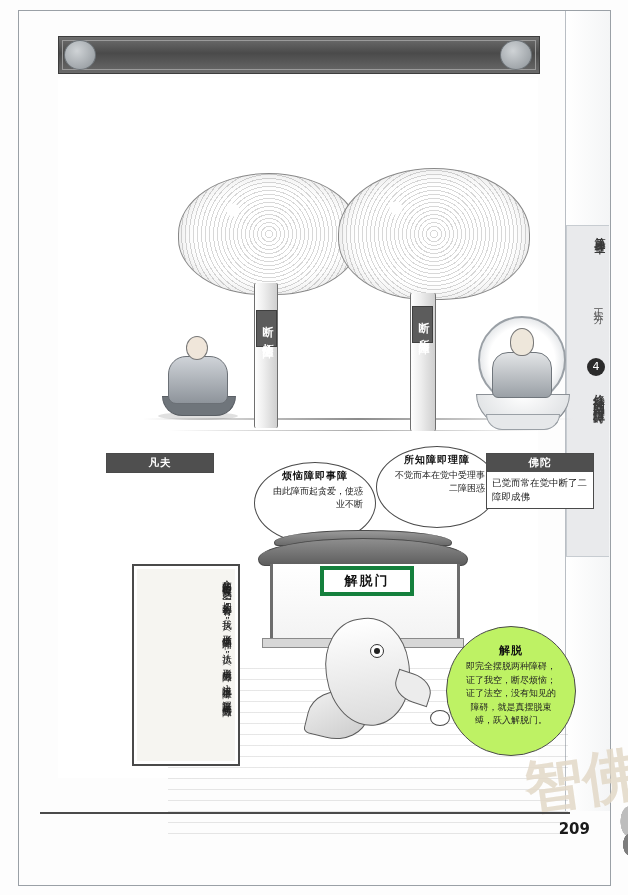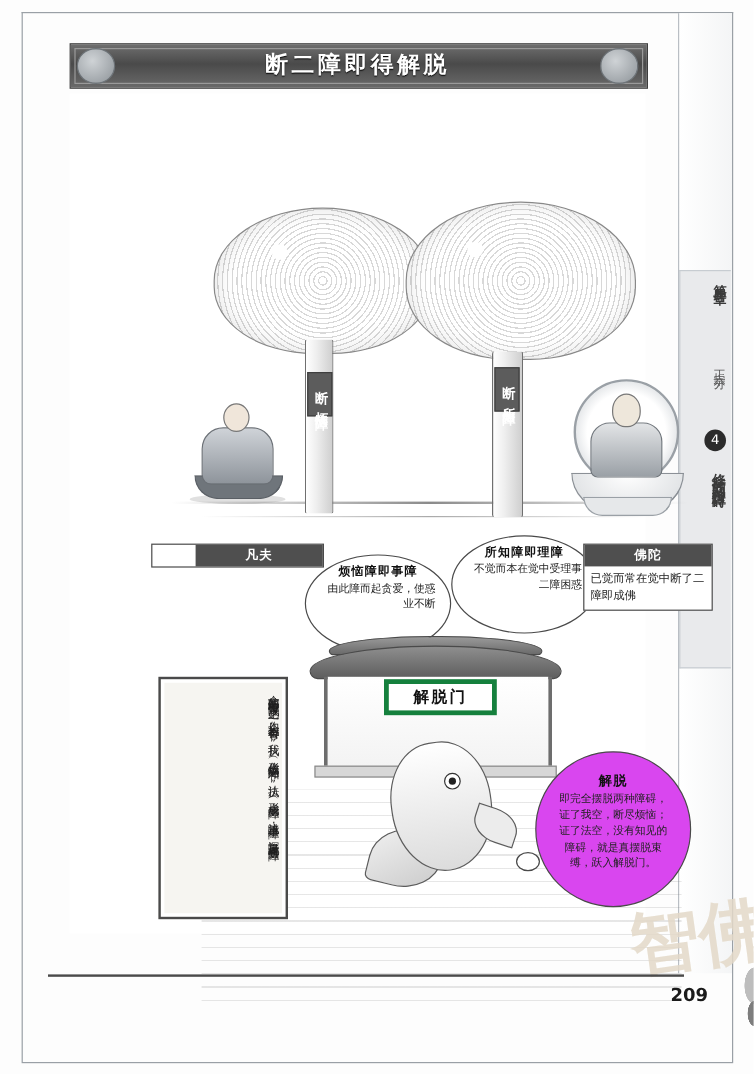--- a/index.html
+++ b/index.html
@@ -131,21 +131,21 @@
   
   .cbox{
     position:absolute;border:1px solid #4a4a4a;background:#ffffff;
     font-family:"DejaVu Sans","Liberation Sans",sans-serif;
   }
   .cbox .hd{
     background:#4f4f4f;color:#fff;font-size:10.5px;font-weight:bold;
     text-align:center;padding:2px 0;letter-spacing:1px;
   }
   .cbox .bd{font-size:9.5px;color:#222;line-height:1.45;padding:4px 5px;}
-  .box-fanfu{left:68px;top:375px;width:106px;padding-left:36px;}
+  .box-fanfu{left:48px;top:375px;width:106px;}
   .box-fotuo{left:428px;top:375px;width:106px;}
 
   .ell{
     position:absolute;border:1px solid #4a4a4a;border-radius:50%;
     background:#fff;text-align:center;
   }
   .ell .hd{font-size:10px;font-weight:bold;color:#111;margin-top:6px;letter-spacing:1px;}
   .ell .bd{font-size:9px;color:#222;line-height:1.4;padding:2px 12px;text-align:right;}
   .ell1{left:196px;top:368px;width:120px;height:80px;margin-top:16px;}
   .ell2{left:318px;top:368px;width:120px;height:80px;}
@@ -208,21 +208,21 @@
     box-shadow:inset 0 0 0 3px #ffffff;
     padding:6px 4px;
     writing-mode:vertical-rl;text-orientation:upright;
     font-size:9.5px;line-height:1.55;color:#1f1f1f;letter-spacing:1px;
     overflow:hidden;
   }
 
   
   .bubble{
     position:absolute;left:388px;top:548px;width:128px;height:128px;
-    border:1px solid #4a4a4a;border-radius:50%;background:#d946ef;
+    border:1px solid #4a4a4a;border-radius:50%;background:#bef264;
     text-align:center;
   }
   .bubble .hd{font-size:11px;font-weight:bold;margin-top:16px;letter-spacing:1px;color:#111;}
   .bubble .bd{font-size:9px;line-height:1.5;color:#222;padding:2px 16px;}
   .bubble-tail{
     position:absolute;left:372px;top:632px;width:18px;height:14px;
     background:#fff;border:1px solid #4a4a4a;border-radius:50%;
   }
 
   
@@ -257,21 +257,20 @@
 
   <div class="side-col"></div>
   <div class="side-tab"></div>
   <div class="vtext side-chap">第肆章</div>
   <div class="vtext side-sec">正宗分</div>
   <div class="side-num">4</div>
   <div class="vtext side-title">修行的两种障碍</div>
 
   <div class="banner"></div>
   <div class="banner-inner"></div>
-  <div class="banner-title">断二障即得解脱</div>
   <div class="ornament orn-l"></div>
   <div class="ornament orn-r"></div>
 
   <div class="illus">
 
     <div class="ground"></div>
     <div class="ground2"></div>
 
     <div class="tree tree1">
       <div class="canopy"></div>

